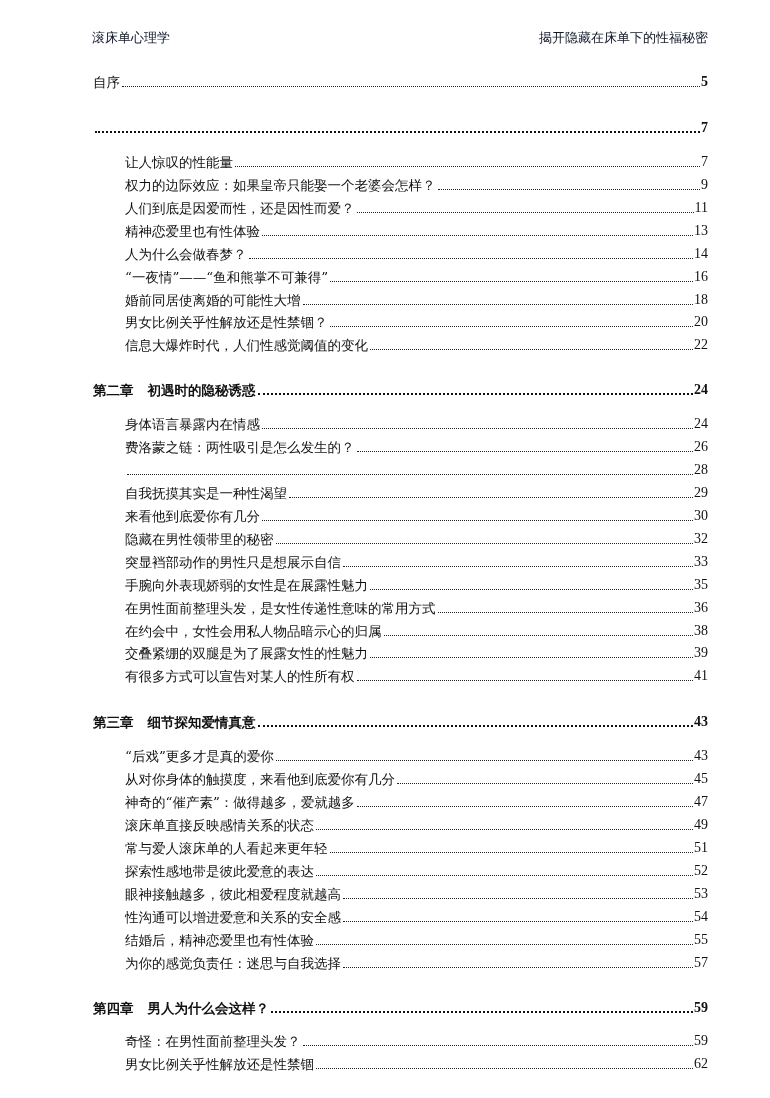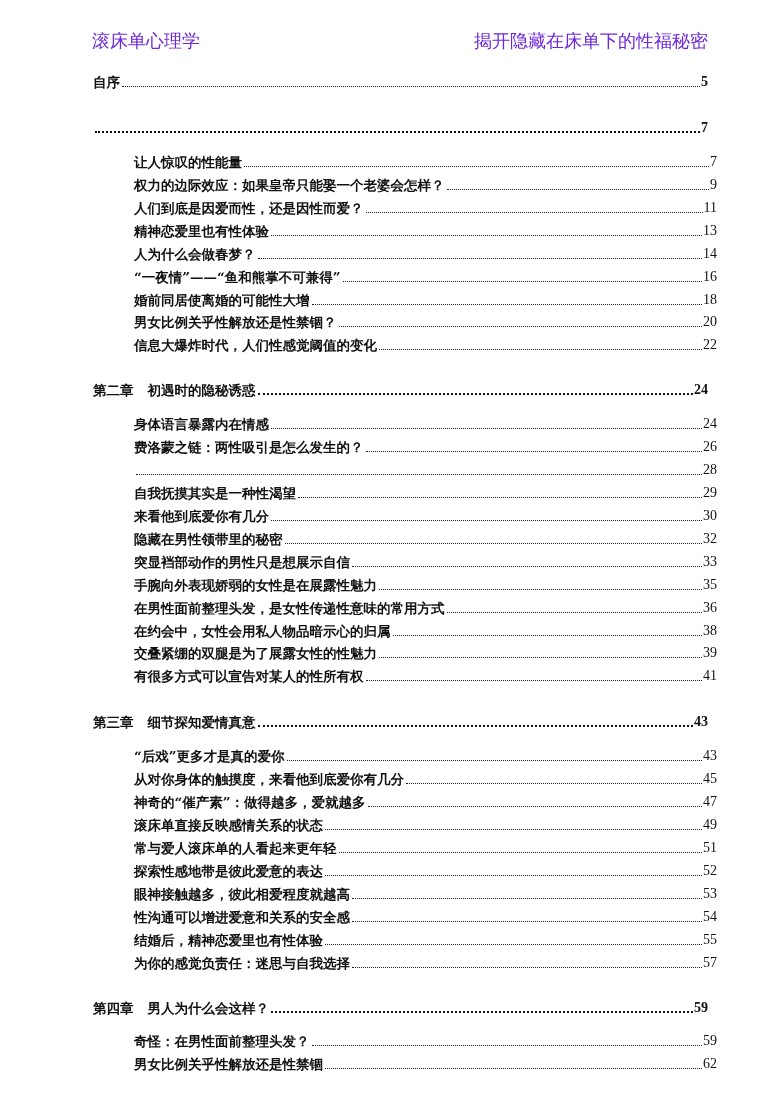--- a/index.html
+++ b/index.html
@@ -4,33 +4,33 @@
 <style>
   html, body { margin: 0; padding: 0; background: #ffffff; }
   body {
     width: 770px; height: 1098px; position: relative; overflow: hidden;
     font-family: "DejaVu Serif", "Liberation Serif", serif;
     color: #111;
   }
   .header {
     position: absolute; top: 29px; left: 92px; width: 616px; height: 20px;
     font-family: "DejaVu Sans", "Liberation Sans", sans-serif;
-    font-size: 18px; color: #6d28d9;
+    font-size: 13px; color: #0f172a;
   }
   .header .left { position: absolute; left: 0; top: 0; }
   .header .right { position: absolute; right: 0; top: 0; }
 
   .toc { position: absolute; left: 0; top: 0; width: 770px; }
   .row {
     position: absolute; left: 93px; width: 615px; height: 20px;
     display: flex; align-items: flex-end;
     font-size: 13.5px; line-height: 20px;
   }
-  .row.sub { left: 134px; width: 583px; text-align: center; }
-  .row .title { white-space: nowrap; flex: 0 0 auto; font-weight: bold; }
+  .row.sub { left: 125px; width: 583px; text-align: center; }
+  .row .title { white-space: nowrap; flex: 0 0 auto; }
   .row .leader {
     flex: 1 1 auto; height: 1px; margin: 0 1px 5px 2px;
     border-bottom: 1.3px dotted #222;
   }
   .row.chapter .leader { border-bottom: 2px dotted #111; }
   .row .page {
     flex: 0 0 auto; font-family: "Liberation Serif", "DejaVu Serif", serif;
     font-size: 14px;
   }
   .row.chapter .title { font-weight: bold; font-family: "DejaVu Sans", "Liberation Sans", sans-serif; font-size: 13.5px; }

